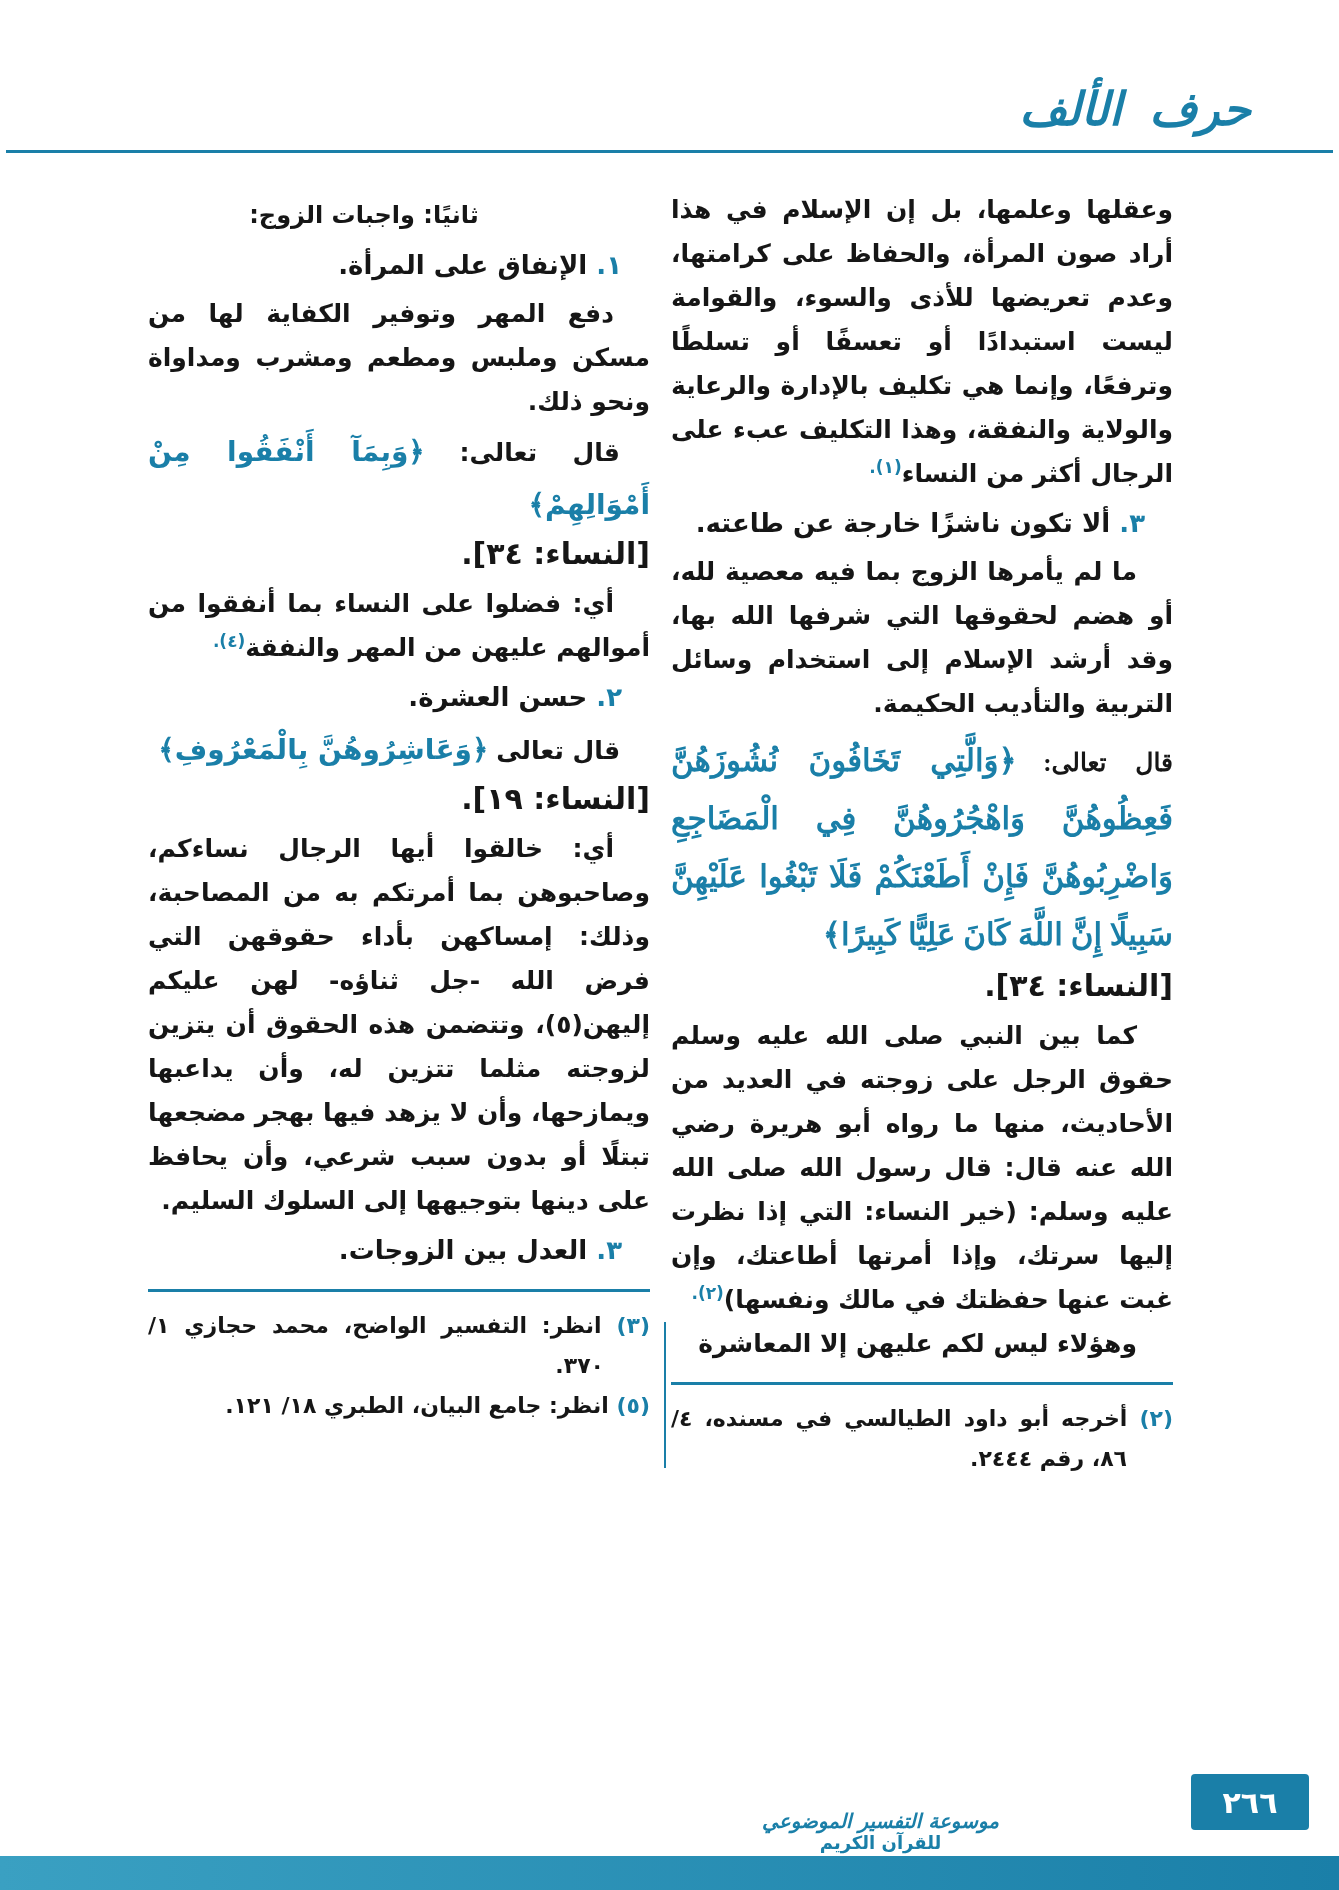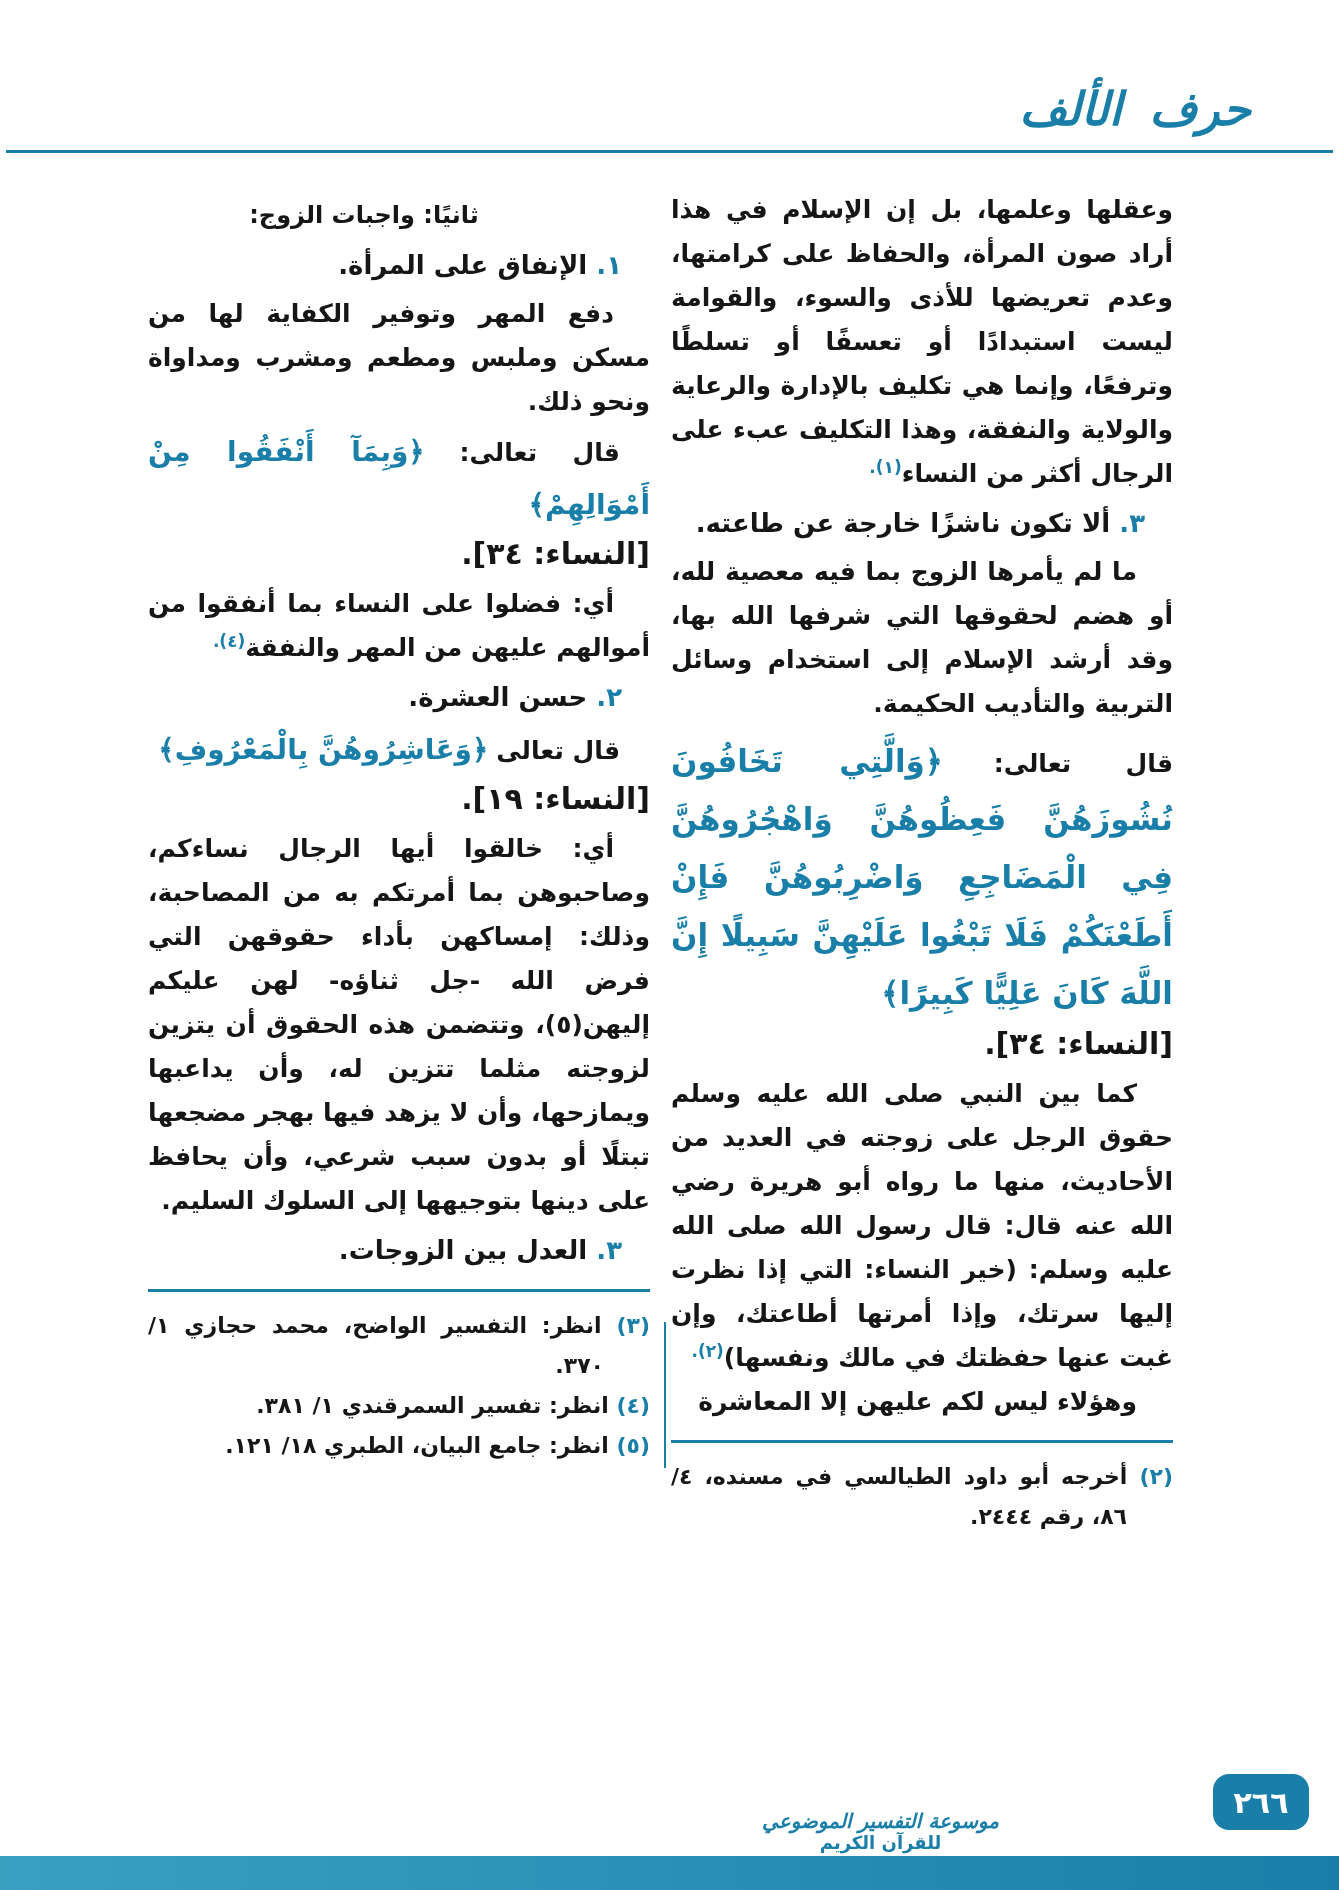--- a/index.html
+++ b/index.html
@@ -54,21 +54,21 @@
     font-size:24px;line-height:46px;font-weight:bold;
     text-indent:70px;
     text-align:center;
   }
   .fn-mark{
     color:var(--teal);
     font-size:17px;font-weight:bold;
     vertical-align:super;line-height:0;
   }
   
-  .verse-block{margin:6px 0 2px;text-align:justify;}
+  .verse-block{margin:6px 0 2px;text-align:justify;font-family:Liberation Serif, serif;}
   .verse-block .lead, .verse-line .lead{
     font-size:25px;font-weight:bold;color:var(--ink);
   }
   .quran{
     color:var(--teal);
     font-size:31px;font-weight:bold;
     line-height:58px;
   }
   .verse-line{margin:2px 0;font-size:25px;line-height:52px;text-indent:30px;text-align:justify;}
   .quran-inline{
@@ -96,23 +96,23 @@
   
   .logo{
     position:absolute;bottom:36px;right:340px;
     text-align:center;color:var(--teal);
     line-height:1.15;
   }
   .logo-main{font-size:20px;font-weight:bold;font-style:italic;}
   .logo-sub{font-size:18px;font-weight:bold;}
   .page-badge{
     position:absolute;bottom:60px;right:30px;
-    width:96px;height:56px;
+    width:118px;height:56px;
     background:var(--teal);
-    border-radius:16px;
+    border-radius:4px;
     color:#fff;font-size:30px;font-weight:bold;
     display:flex;align-items:center;justify-content:center;
   }
   .bottom-band{
     position:absolute;bottom:0;left:0;right:0;height:34px;
     background:linear-gradient(90deg,var(--teal-light),var(--teal));
   }
 </style>
 </head>
 <body>
@@ -163,21 +163,20 @@
     <p class="verse-line"><span class="lead">قال تعالى</span> <span class="quran-inline">﴿وَعَاشِرُوهُنَّ بِالْمَعْرُوفِ﴾</span></p>
     <p class="verse-ref">[النساء: ١٩].</p>
 
     <p class="body indent">أي: خالقوا أيها الرجال نساءكم، وصاحبوهن بما أمرتكم به من المصاحبة، وذلك: إمساكهن بأداء حقوقهن التي فرض الله -جل ثناؤه- لهن عليكم إليهن(٥)، وتتضمن هذه الحقوق أن يتزين لزوجته مثلما تتزين له، وأن يداعبها ويمازحها، وأن لا يزهد فيها بهجر مضجعها تبتلًا أو بدون سبب شرعي، وأن يحافظ على دينها بتوجيهها إلى السلوك السليم.</p>
 
     <h3 class="num-heading"><span class="num">٣.</span> <span>العدل بين الزوجات.</span></h3>
 
     <div class="footnotes">
       <div class="fn-rule"></div>
       <p class="footnote"><span class="fn-num">(٣)</span> <span>انظر: التفسير الواضح، محمد حجازي ١/ ٣٧٠.</span></p>
-      <p class="footnote"><span class="fn-num">(٤)</span> <span>انظر: تفسير السمرقندي ١/ ٣٨١.</span></p>
       <p class="footnote"><span class="fn-num">(٥)</span> <span>انظر: جامع البيان، الطبري ١٨/ ١٢١.</span></p>
     </div>
   </section>
 
   <div class="fn-divider"></div>
 
   <div class="logo">
     <div class="logo-main">موسوعة التفسير الموضوعي</div>
     <div class="logo-sub">للقرآن الكريم</div>
   </div>

